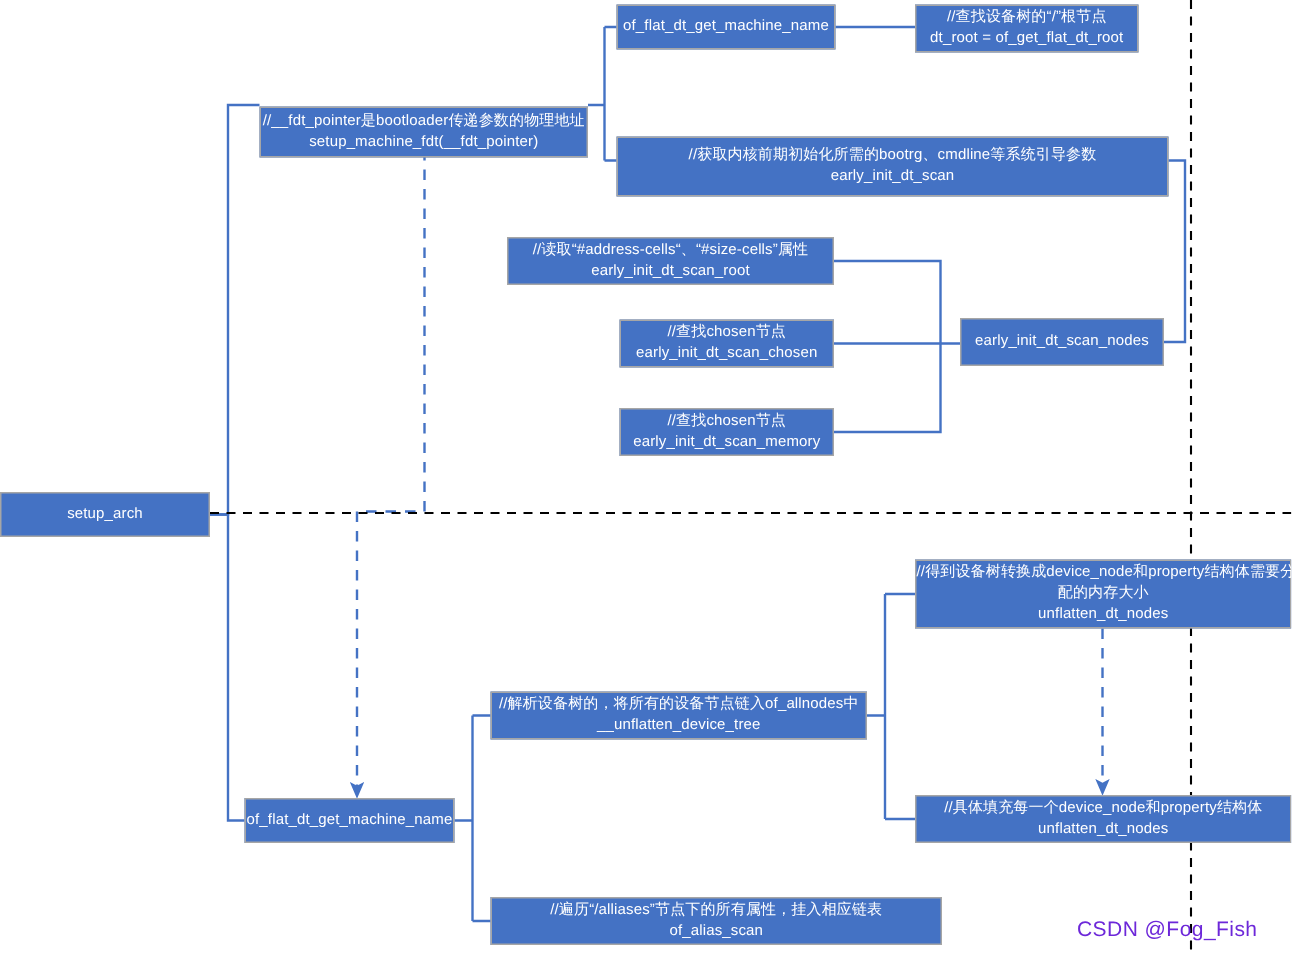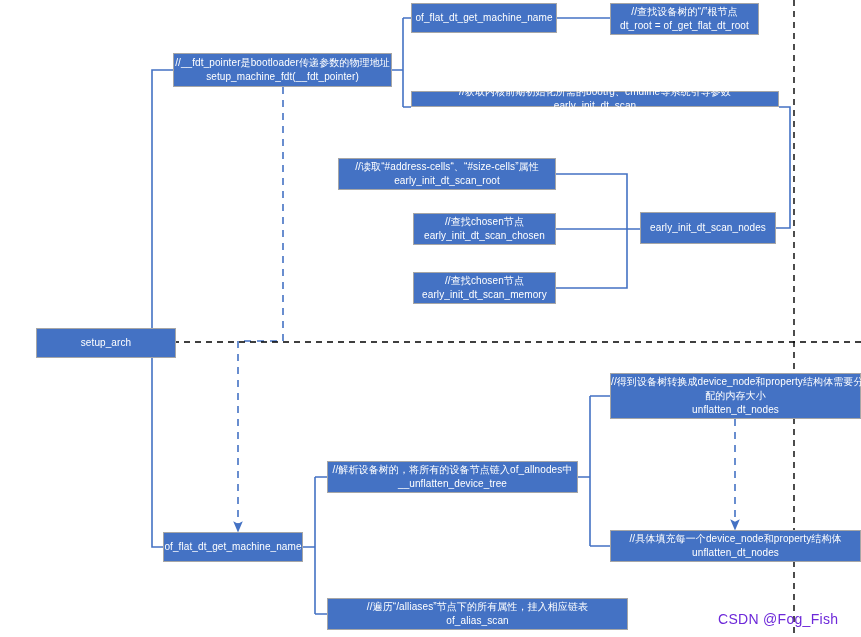--- a/index.html
+++ b/index.html
@@ -85,47 +85,47 @@
     <path d="M303,547 L315,547 M315,477 L315,614 M315,477 L327,477 M315,614 L327,614" fill="none" stroke="#4472C4" stroke-width="1.6"></path>
 
     <path d="M578,477 L590,477 M590,396 L590,546 M590,396 L610,396 M590,546 L610,546" fill="none" stroke="#4472C4" stroke-width="1.6"></path>
 
     <path d="M735,419 L735,526" fill="none" stroke="#4472C4" stroke-width="1.6" stroke-dasharray="7,6" marker-end="url(#arrowBlue)"></path>
 
     <path d="M140,342 L861,342" fill="none" stroke="#000000" stroke-width="1.4" stroke-dasharray="6,5"></path>
     <path d="M794,0 L794,637" fill="none" stroke="#000000" stroke-width="1.4" stroke-dasharray="6,5"></path>
   </svg>
 
-  <div class="node" style="left:0px; top:328px; width:140px; height:30px;margin-left:36px;">
+  <div class="node" style="left:0px; top:328px; width:140px; height:30px;">
     <span class="lines">
       <span class="l1">setup_arch</span>
     </span>
   </div>
 
-  <div class="node" style="left:173px; top:53px; width:219px; height:34px;">
+  <div class="node" style="left:173px; top:71px; width:219px; height:34px;">
     <span class="lines">
       <span class="l1">//__fdt_pointer是bootloader传递参数的物理地址</span>
       <span class="l2">setup_machine_fdt(__fdt_pointer)</span>
     </span>
   </div>
 
   <div class="node" style="left:411px; top:3px; width:146px; height:30px;">
     <span class="lines">
       <span class="l1">of_flat_dt_get_machine_name</span>
     </span>
   </div>
 
   <div class="node" style="left:610px; top:3px; width:149px; height:32px;">
     <span class="lines">
       <span class="l1">//查找设备树的“/”根节点</span>
       <span class="l2">dt_root = of_get_flat_dt_root</span>
     </span>
   </div>
 
-  <div class="node" style="left:411px; top:91px; width:368px; height:16px;">
+  <div class="node" style="left:411px; top:91px; width:368px; height:40px;">
     <span class="lines">
       <span class="l1">//获取内核前期初始化所需的bootrg、cmdline等系统引导参数</span>
       <span class="l2">early_init_dt_scan</span>
     </span>
   </div>
 
   <div class="node" style="left:338px; top:158px; width:218px; height:32px;">
     <span class="lines">
       <span class="l1">//读取“#address-cells“、“#size-cells”属性</span>
       <span class="l2">early_init_dt_scan_root</span>

